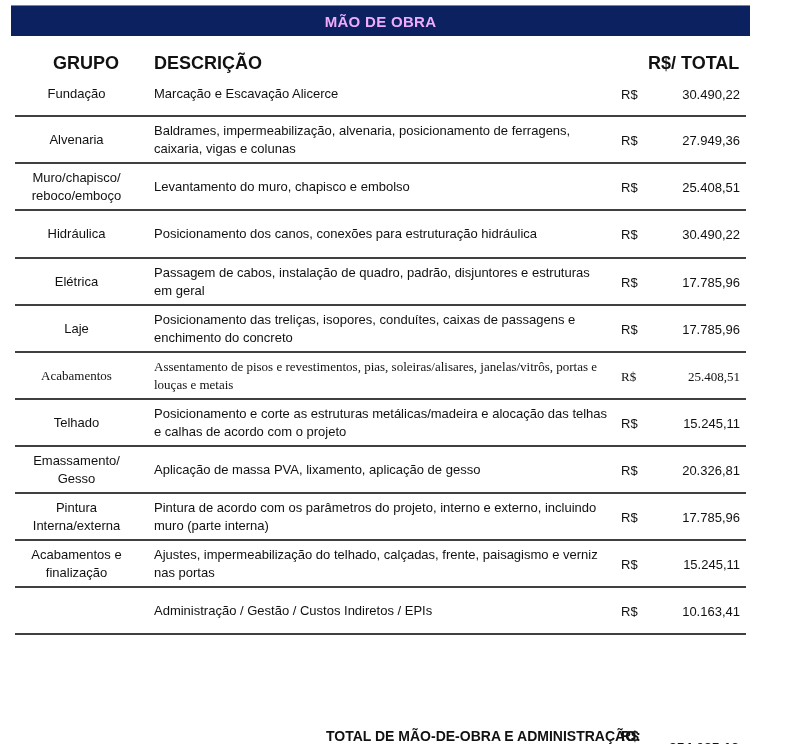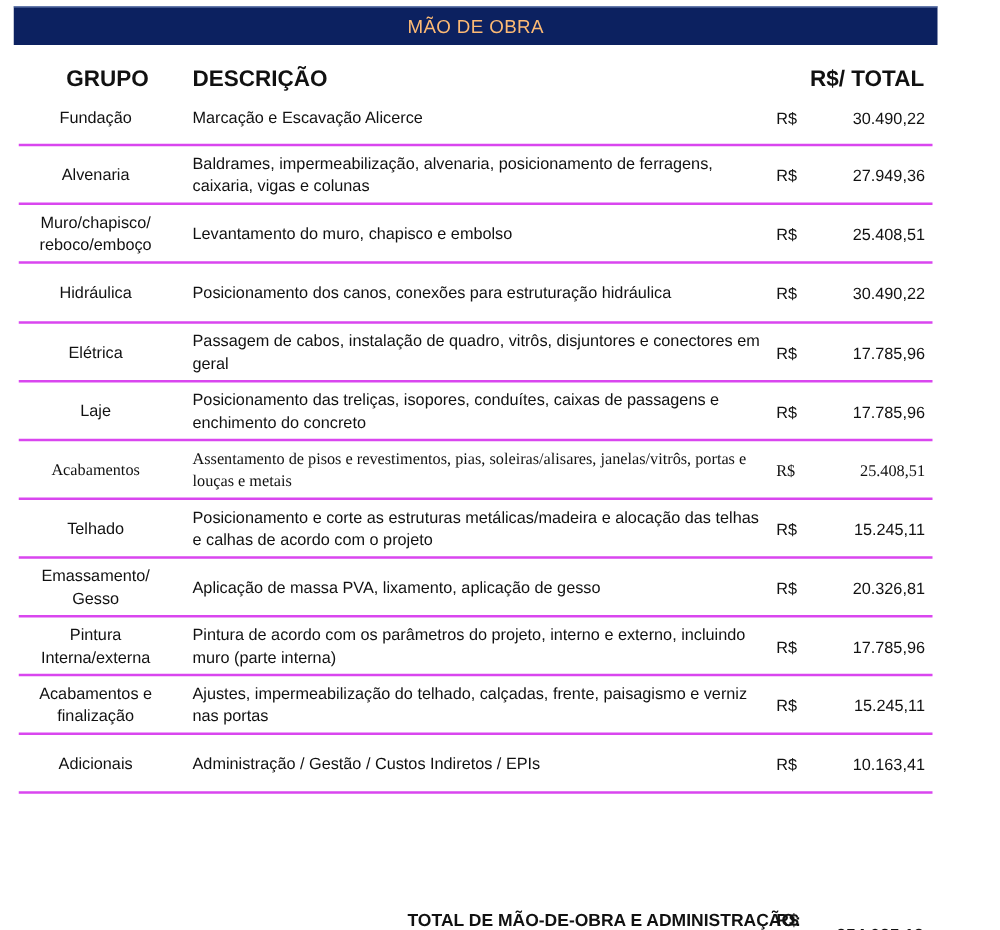--- a/index.html
+++ b/index.html
@@ -5,33 +5,33 @@
   html, body { margin: 0; padding: 0; background: #ffffff; }
   body {
     width: 800px; height: 744px; position: relative; overflow: hidden;
     font-family: "Liberation Sans", "DejaVu Sans", sans-serif;
     color: #111111;
   }
   .title-band {
     position: absolute; left: 11px; top: 5px; width: 739px; height: 30px;
     background: #0c2160;
     border-top: 1px solid #6f86b8;
-    color: #fdba74; font-weight: normal; font-size: 15px;
+    color: #f0abfc; font-weight: bold; font-size: 15px;
     display: flex; align-items: center; justify-content: center;
     letter-spacing: 0.3px;
   }
   .col-head {
     position: absolute; top: 55px; font-size: 18px; font-weight: bold; line-height: 16px;
   }
   .table {
     position: absolute; left: 15px; top: 72px; width: 731px;
   }
   .row {
     position: relative;
-    border-bottom: 2px solid #d946ef;
+    border-bottom: 2px solid #404040;
     font-size: 13px; line-height: 18px;
   }
   .row .grupo {
     position: absolute; left: 0; width: 123px; top: 0; bottom: 0;
     display: flex; align-items: center; justify-content: center; text-align: center;
   }
   .row .desc {
     position: absolute; left: 139px; width: 455px; top: 0; bottom: 0;
     display: flex; align-items: center;
   }
@@ -78,21 +78,21 @@
     <div class="val">25.408,51</div>
   </div>
   <div class="row" style="height:46px;">
     <div class="grupo">Hidráulica</div>
     <div class="desc">Posicionamento dos canos, conexões para estruturação hidráulica</div>
     <div class="cur">R$</div>
     <div class="val">30.490,22</div>
   </div>
   <div class="row" style="height:45px;">
     <div class="grupo">Elétrica</div>
-    <div class="desc">Passagem de cabos, instalação de quadro, vitrôs, disjuntores e conectores em geral</div>
+    <div class="desc">Passagem de cabos, instalação de quadro, padrão, disjuntores e estruturas em geral</div>
     <div class="cur">R$</div>
     <div class="val">17.785,96</div>
   </div>
   <div class="row" style="height:45px;">
     <div class="grupo">Laje</div>
     <div class="desc">Posicionamento das treliças, isopores, conduítes, caixas de passagens e enchimento do concreto</div>
     <div class="cur">R$</div>
     <div class="val">17.785,96</div>
   </div>
   <div class="row" style="height:45px;font-family:Liberation Serif, serif;">
@@ -119,21 +119,20 @@
     <div class="cur">R$</div>
     <div class="val">17.785,96</div>
   </div>
   <div class="row" style="height:45px;">
     <div class="grupo">Acabamentos e finalização</div>
     <div class="desc">Ajustes, impermeabilização do telhado, calçadas, frente, paisagismo e verniz nas portas</div>
     <div class="cur">R$</div>
     <div class="val">15.245,11</div>
   </div>
   <div class="row" style="height:45px;">
-    <div class="grupo">Adicionais</div>
     <div class="desc">Administração / Gestão / Custos Indiretos / EPIs</div>
     <div class="cur">R$</div>
     <div class="val">10.163,41</div>
   </div>
 </div>
 
 <div class="total" style="left:326px;">TOTAL DE MÃO-DE-OBRA E ADMINISTRAÇÃO:</div>
 <div class="total" style="left:621px;">R$</div>
 <div class="total" style="left:669px;margin-top:12px;">254.085,13</div>
 

